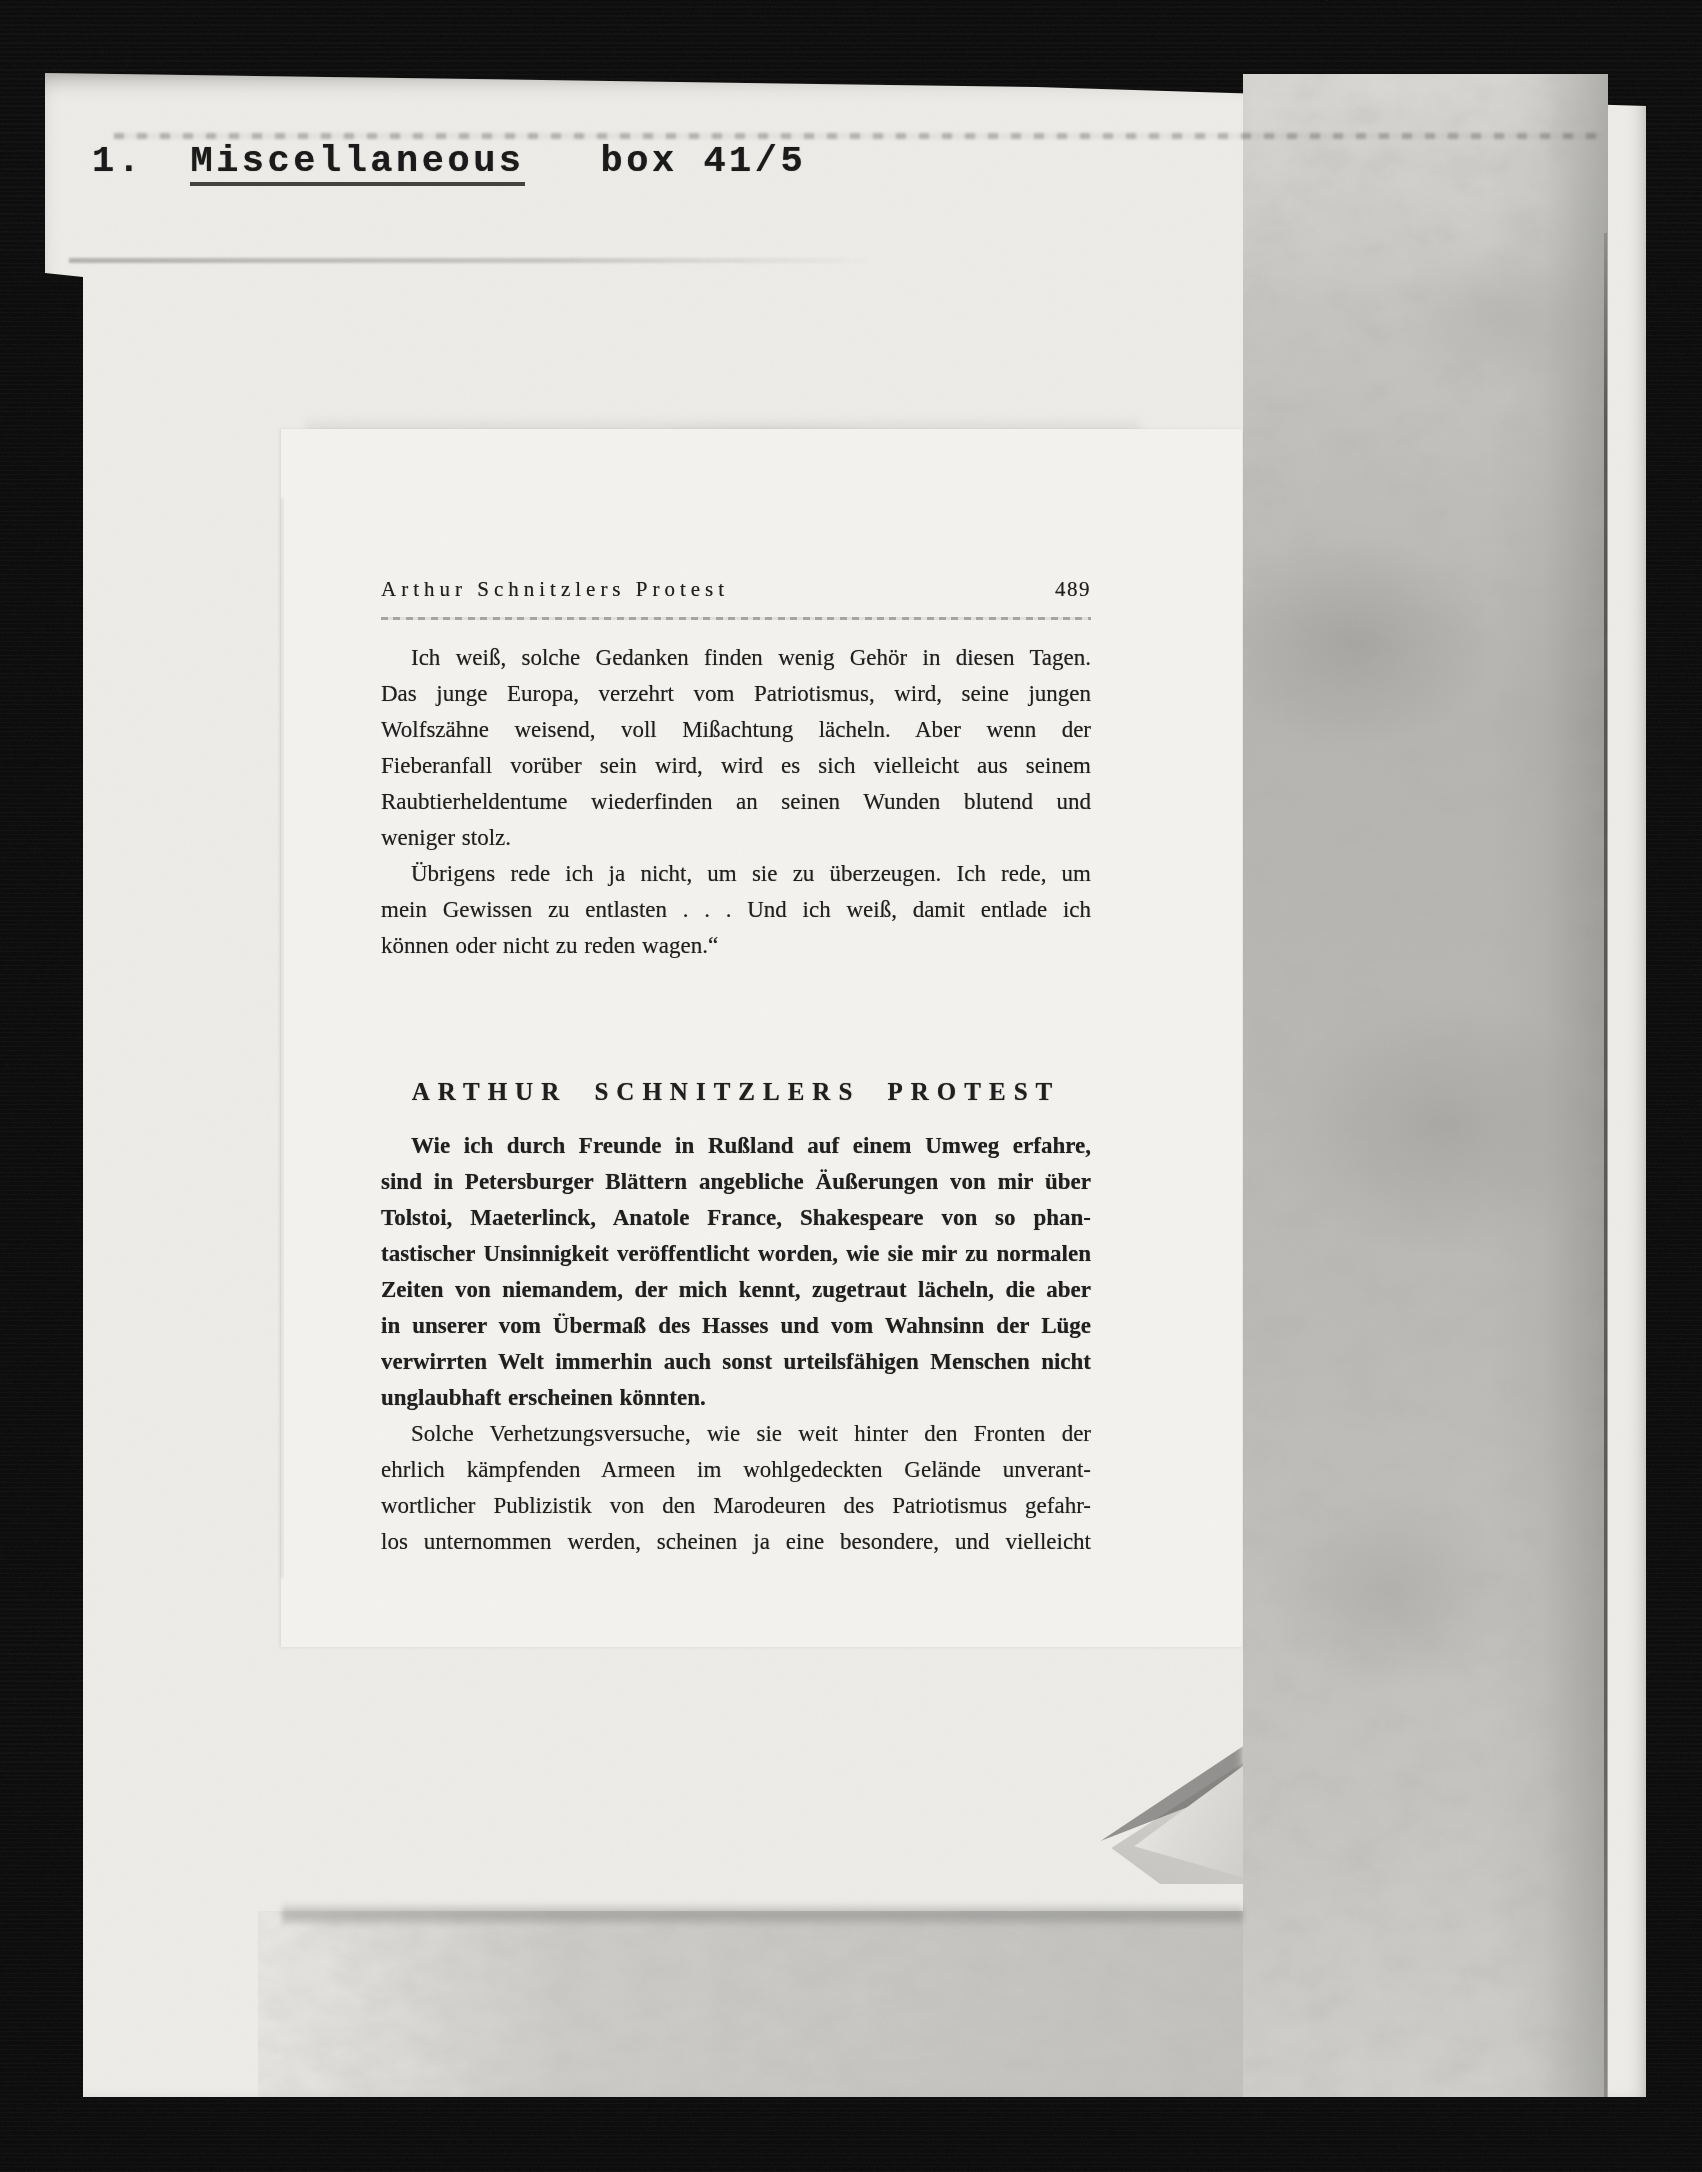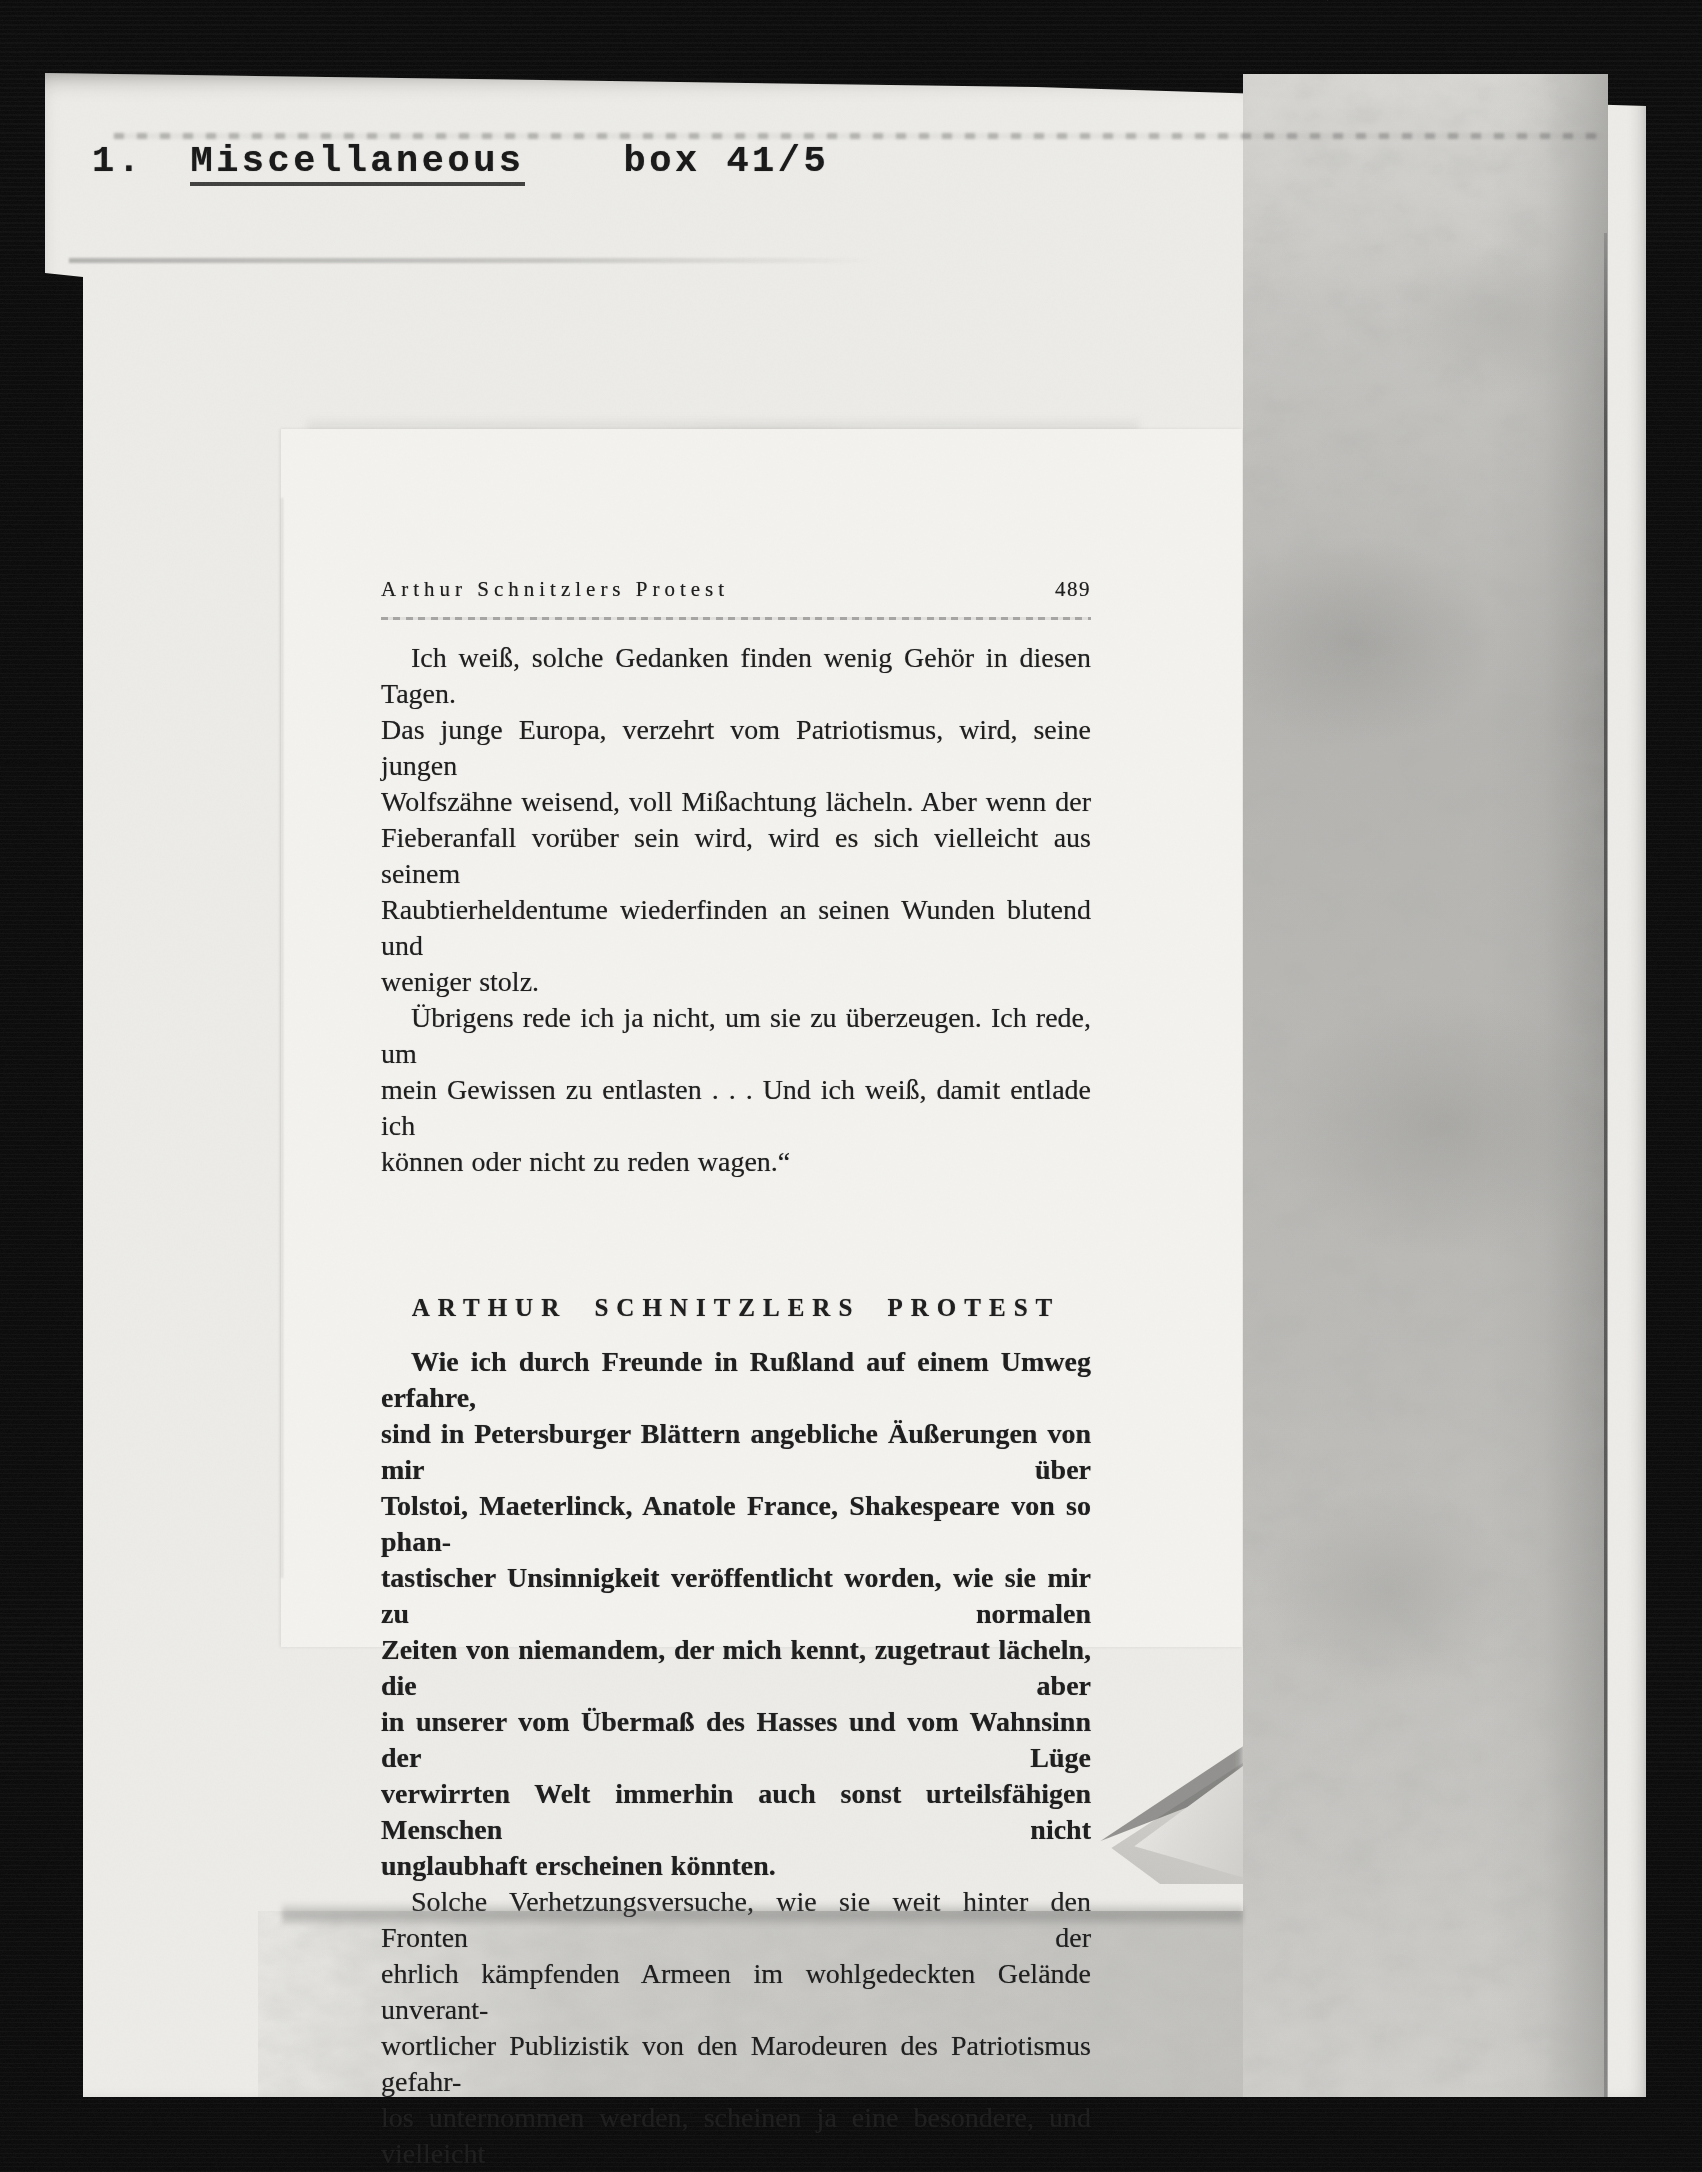--- a/index.html
+++ b/index.html
@@ -35,42 +35,42 @@
      filter:blur(1.5px);}
   .label-smudge{position:absolute;left:69px;top:258px;width:803px;height:5px;z-index:3;
      background:linear-gradient(90deg, rgba(110,110,110,.45), rgba(130,130,130,.35) 60%, rgba(150,150,150,0));
      filter:blur(1px);}
   
   .archive-label{position:absolute;left:92px;top:140px;z-index:4;white-space:nowrap;
      font-family:"Liberation Mono","DejaVu Sans Mono",monospace;font-weight:bold;font-size:37px;
      letter-spacing:3.5px;color:#161616;text-shadow:0 0 1px rgba(20,20,20,.6);}
   .archive-label .num{margin-right:47px;}
   .archive-label .title{border-bottom:4px solid rgba(25,25,25,.82);padding-bottom:0;font-family:Liberation Mono, monospace;}
-  .archive-label .box{margin-left:99px;}
+  .archive-label .box{margin-left:76px;}
   
   .ghost{position:absolute;left:307px;top:421px;width:832px;height:50px;z-index:4;filter:blur(4.5px);background:
      radial-gradient(149px 22px at 25% 55%, rgba(105,105,105,.28), transparent 75%),
      radial-gradient(208px 25px at 55% 45%, rgba(115,115,115,.24), transparent 75%),
      radial-gradient(149px 20px at 85% 55%, rgba(120,120,120,.2), transparent 75%),
      linear-gradient(0deg, rgba(140,140,140,.12), rgba(140,140,140,.12));}
   
   .sheet{position:absolute;left:281px;top:429px;width:961px;height:1218px;background:#f4f3ef;z-index:5;
      box-shadow:-1px 0 3px rgba(80,80,80,.12);}
   .sheet-left-edge{position:absolute;left:0;top:69px;bottom:69px;width:1.5px;background:rgba(90,90,90,.16);filter:blur(1px);}
   .text-col{position:relative;margin-left:100px;width:710px;color:#1b1b1b;}
   .head-row{display:flex;justify-content:space-between;align-items:baseline;margin-top:107px;
      font-size:21px;letter-spacing:5px;text-shadow:0 0 0.7px rgba(40,40,40,.6);}
   .head-row .pnum{letter-spacing:1.5px;margin-top:41px;}
   .head-rule{margin-top:15px;height:3px;
      background:repeating-linear-gradient(90deg, rgba(70,70,70,.45) 0 7px, rgba(130,130,130,.15) 7px 12.4px);
      filter:blur(0.5px);}
   .para{margin-top:20px;}
   .para.p2,.para.p4{margin-top:0;}
   .para.p3{margin-top:22px;font-weight:bold;}
-  .line{font-size:28px;line-height:36px;text-align:justify;text-align-last:justify;
+  .line{font-size:23px;line-height:36px;text-align:justify;text-align-last:justify;
      text-shadow:0 0 0.8px rgba(35,35,35,.55);word-spacing:1px;}
   .line.indent{text-indent:30px;}
   .line.last{text-align-last:auto;}
   .section-title{margin:114px 0 0 0;font-weight:bold;font-size:25px;letter-spacing:8px;word-spacing:13px;
      text-align:center;text-shadow:0 0 1px rgba(35,35,35,.6);font-family:"Liberation Serif","DejaVu Serif",serif;}
   .note{margin-top:20px;margin-left:352px;width:358px;}
   .note .line{font-size:16.4px;line-height:33px;word-spacing:0.5px;}
   .note .line.indent{text-indent:17px;}
   
   .curl{position:absolute;left:819px;top:1291px;width:143px;height:164px;}

